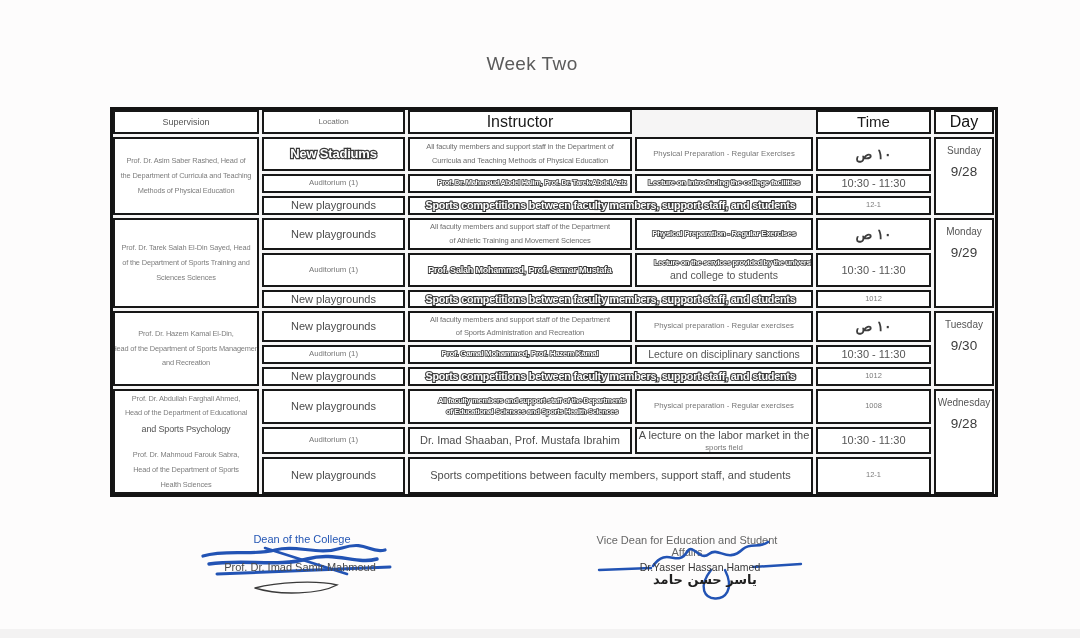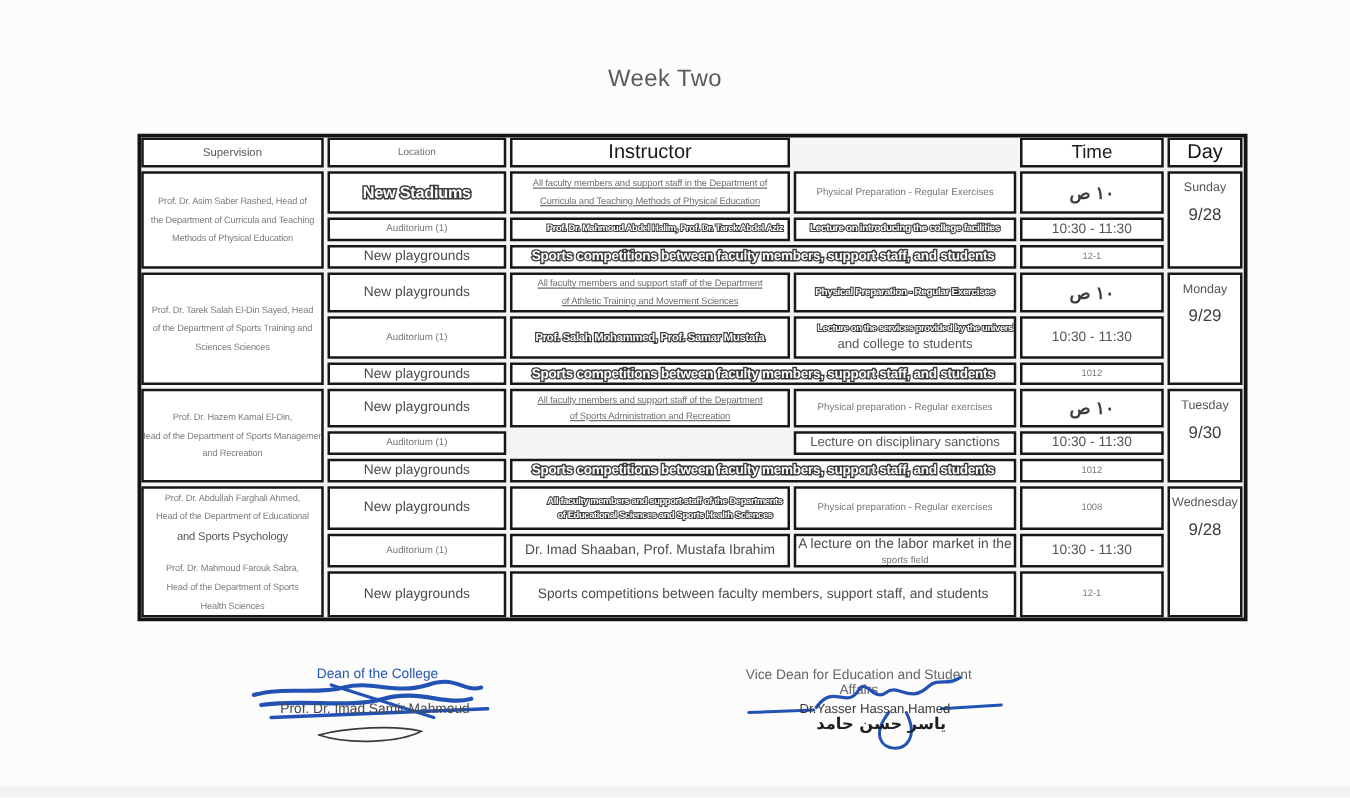--- a/index.html
+++ b/index.html
@@ -18,21 +18,21 @@
   
   .h-sup{font-size:9px;color:#555;}
   .h-loc{font-size:8px;color:#6e6e6e;}
   .h-inst{font-size:16px;color:#191919;}
   .h-act{font-size:11px;color:#565656;}
   .h-time{font-size:15px;color:#1c1c1c;}
   .h-day{font-size:16px;color:#111;}
   
   .sup-line{font-size:7.4px;letter-spacing:-.15px;color:#7d7d7d;margin:2.5px 0;white-space:nowrap;}
   .sup-dark{color:#555;font-size:9px;}
-  .faint2{font-size:7.5px;letter-spacing:-.1px;color:#6f6f6f;margin:1.5px 0;white-space:nowrap;text-decoration:underline;}
+  .faint2{font-size:7.5px;letter-spacing:-.1px;color:#6f6f6f;margin:1.5px 0;white-space:nowrap;}
   .plain11{font-size:11px;color:#4c4c4c;}
   .plain10{font-size:10.5px;color:#555;}
   .plain8{font-size:7.8px;color:#777;}
   .time-ar{font-size:14px;font-weight:bold;color:#3d3d3d;}
   .time-mid{font-size:11px;color:#555;}
   .time-sm{font-size:7.5px;color:#7a7a7a;}
   .day-cell{justify-content:flex-start;padding-top:5px;}
   .day-name{font-size:10px;color:#555;}
   .day-date{font-size:13.5px;color:#3c3c3c;margin-top:5px;}
   
@@ -171,20 +171,23 @@
     </div>
     <div class="cell" style="grid-area:8/4">
       <span class="plain8 nw">Physical preparation - Regular exercises</span>
     </div>
     <div class="cell" style="grid-area:8/5">
       <span class="time-ar">١٠ ص</span>
     </div>
     <div class="cell" style="grid-area:9/2">
       <span class="plain8 nw">Auditorium (1)</span>
     </div>
+    <div class="cell" style="grid-area:9/3">
+      <span class="stk stk8">Prof. Gamal Mohammed, Prof. Hazem Kamal</span>
+    </div>
     <div class="cell" style="grid-area:9/4">
       <span class="plain10 nw">Lecture on disciplinary sanctions</span>
     </div>
     <div class="cell" style="grid-area:9/5">
       <span class="time-mid">10:30 - 11:30</span>
     </div>
     <div class="cell" style="grid-area:10/2">
       <span class="plain11 nw">New playgrounds</span>
     </div>
     <div class="cell" style="grid-area:10/3/11/5">

